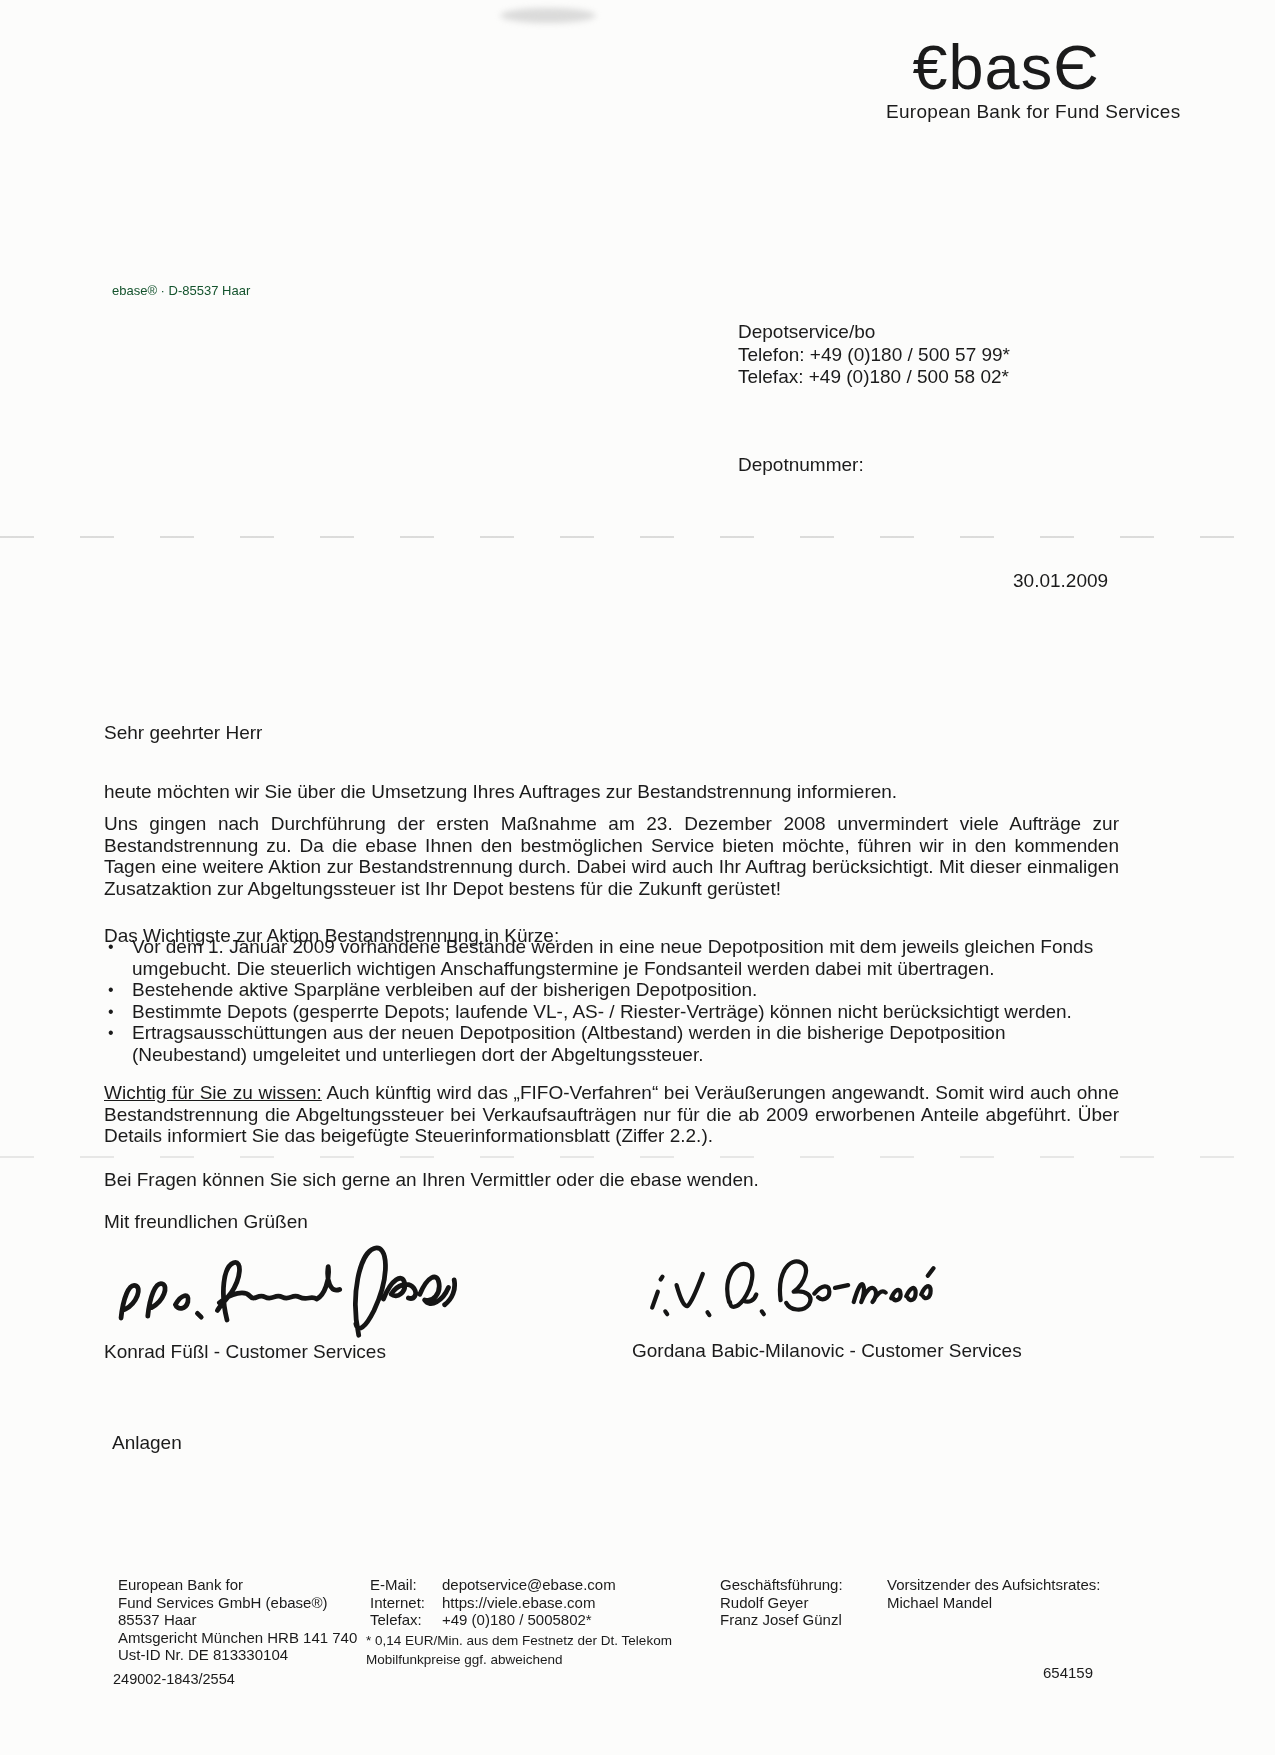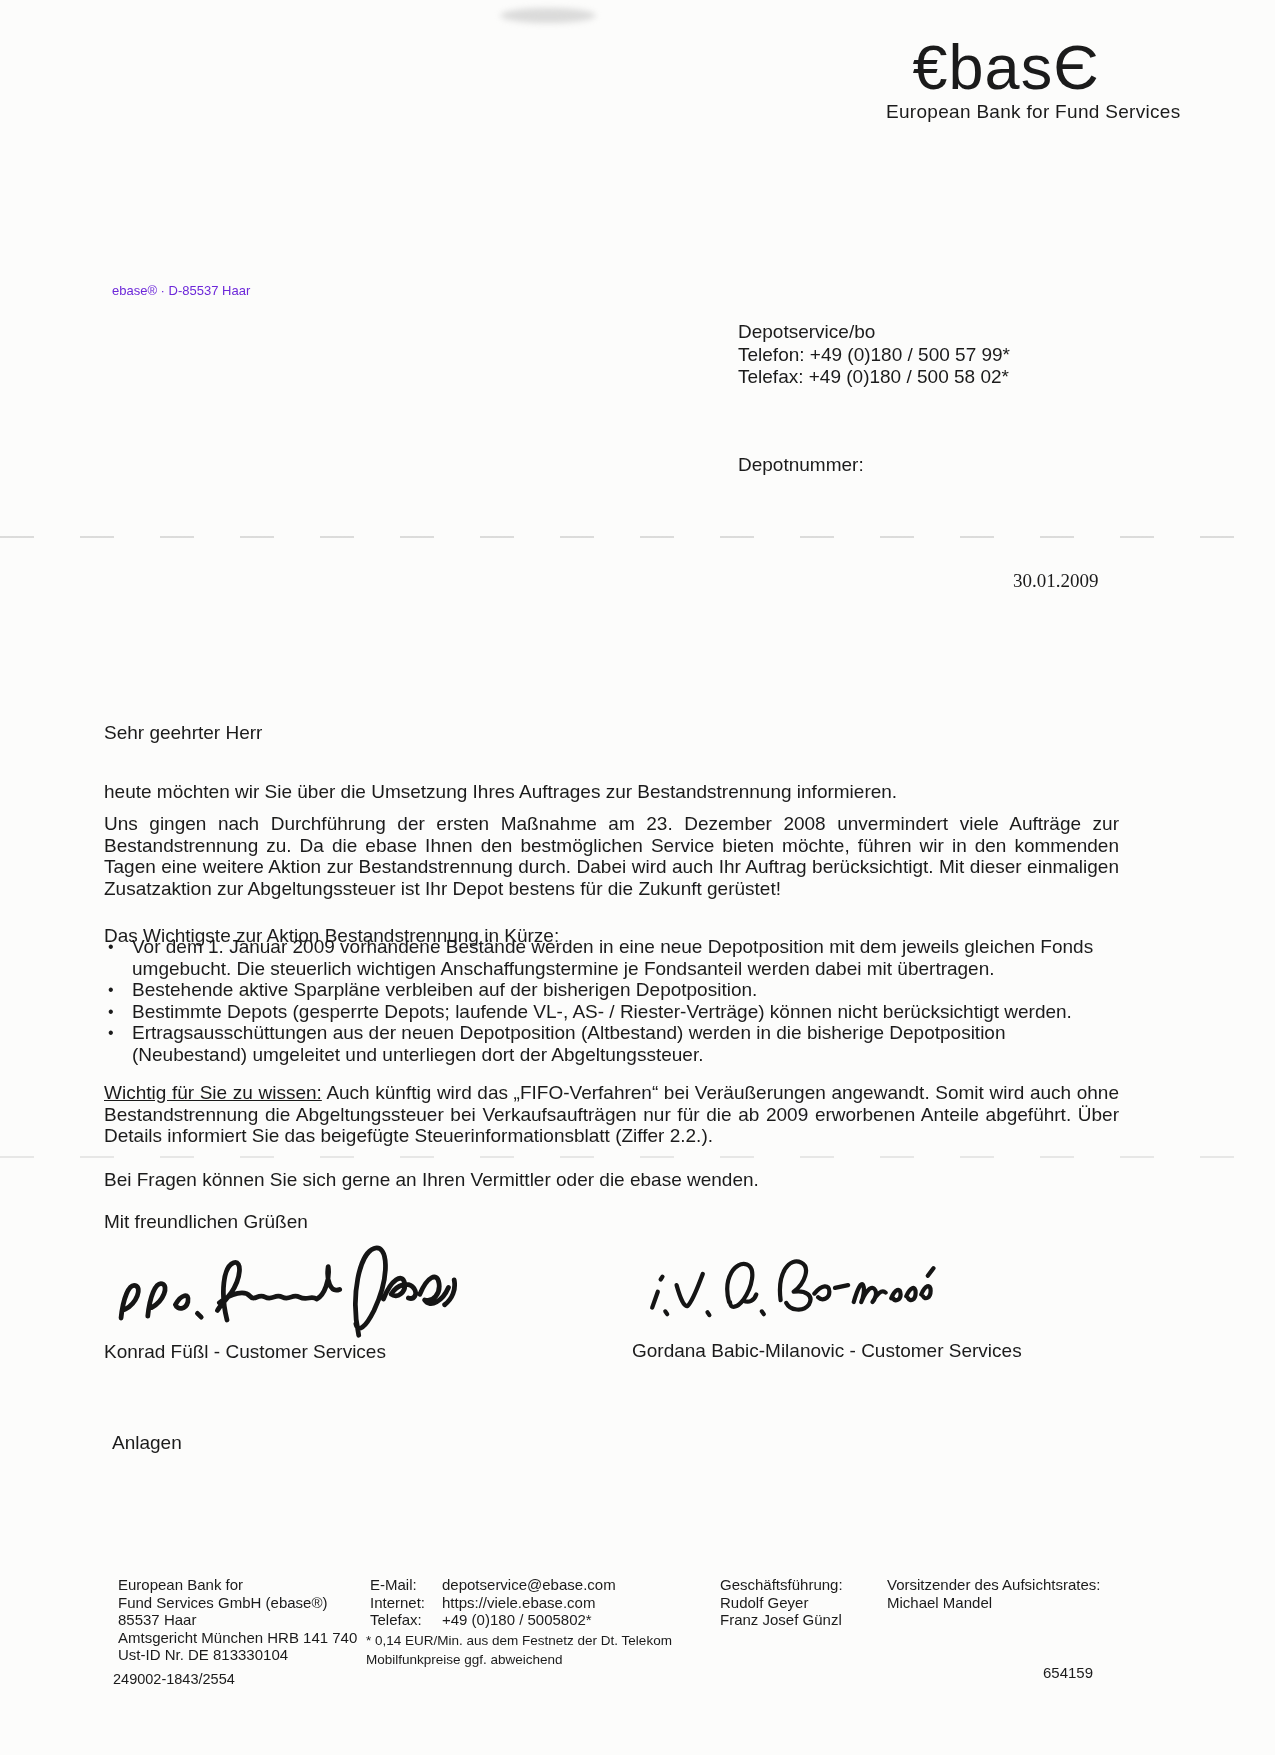--- a/index.html
+++ b/index.html
@@ -11,25 +11,25 @@
   .abs{position:absolute;}
   .t19{font-size:19px;line-height:21.5px;}
   .just{text-align:justify;}
   .u{text-decoration:underline;}
 
   
   .logo-block{left:886px;top:34px;width:240px;text-align:center;}
   .logo-word{font-size:63px;line-height:1.05;font-weight:400;letter-spacing:1px;white-space:nowrap;}
   .logo-tag{font-size:19px;font-weight:400;letter-spacing:0.3px;white-space:nowrap;margin-top:1px;}
 
-  .sender{left:112px;top:283px;font-size:13px;color:#6d28d9;}
+  .sender{left:112px;top:283px;font-size:13px;color:#14532d;}
 
   .contact{left:738px;top:321px;font-size:19px;line-height:22.5px;}
   .depotnr{left:738px;top:454px;font-size:19px;}
-  .date{left:1013px;top:570px;font-size:19px;font-family:Liberation Serif, serif;}
+  .date{left:1013px;top:570px;font-size:19px;}
 
   .subject{left:104px;top:649px;width:1020px;font-size:20px;font-weight:700;}
 
   .salutation{left:104px;top:722px;font-size:19px;}
   .para-intro{left:104px;top:781px;width:1015px;}
   .para-main{left:104px;top:813px;width:1015px;}
   .list-intro{left:104px;top:913px;width:1015px;margin-top:12px;}
   .bullets{left:104px;top:936px;width:1015px;}
   .bullet{display:flex;}
   .bm{flex:0 0 24px;width:24px;padding-left:4px;font-size:16px;line-height:21.5px;}

